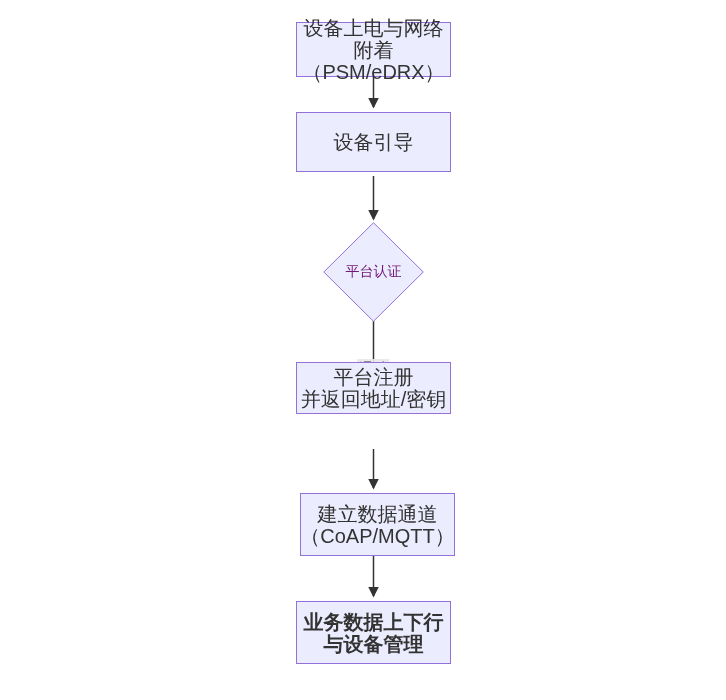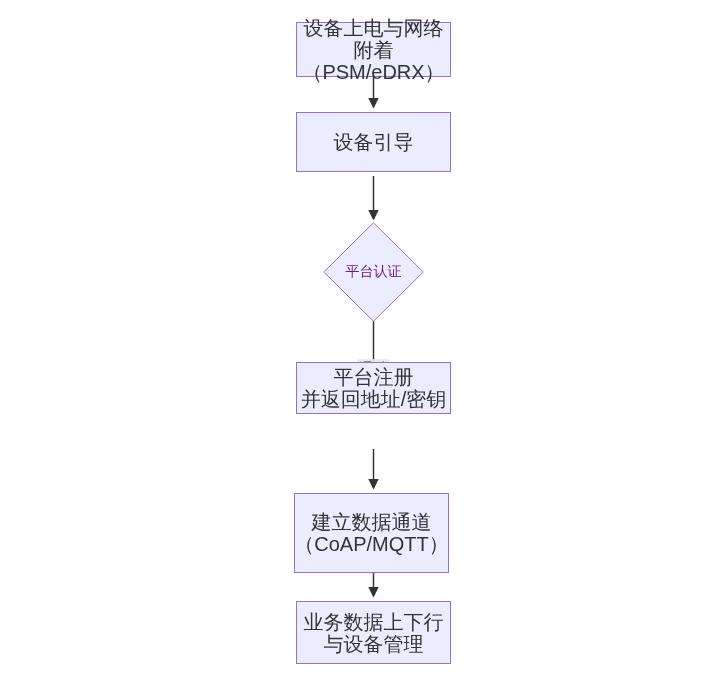--- a/index.html
+++ b/index.html
@@ -30,22 +30,22 @@
     flex-direction: column;
     align-items: center;
     justify-content: center;
     text-align: center;
     font-size: 20px;
     line-height: 22px;
   }
   .n1 { left: 296px; top: 22px;  width: 155px; height: 55px; }
   .n2 { left: 296px; top: 112px; width: 155px; height: 60px; }
   .n4 { left: 296px; top: 362px; width: 155px; height: 52px; }
-  .n5 { left: 294px; top: 493px; width: 155px; height: 80px; }
-  .n6 { left: 296px; top: 601px; width: 155px; height: 63px; }
+  .n5 { left: 300px; top: 493px; width: 155px; height: 63px; }
+  .n6 { left: 296px; top: 601px; width: 155px; height: 63px; font-weight: bold; }
   .diamond {
     position: absolute;
     left: 323px; top: 222px;
     width: 101px; height: 100px;
   }
   .diamond svg { position: absolute; left: 0; top: 0; }
   .diamond .diamond-label {
     position: absolute;
     left: 0; top: 0; right: 0; bottom: 0;
     display: flex;

